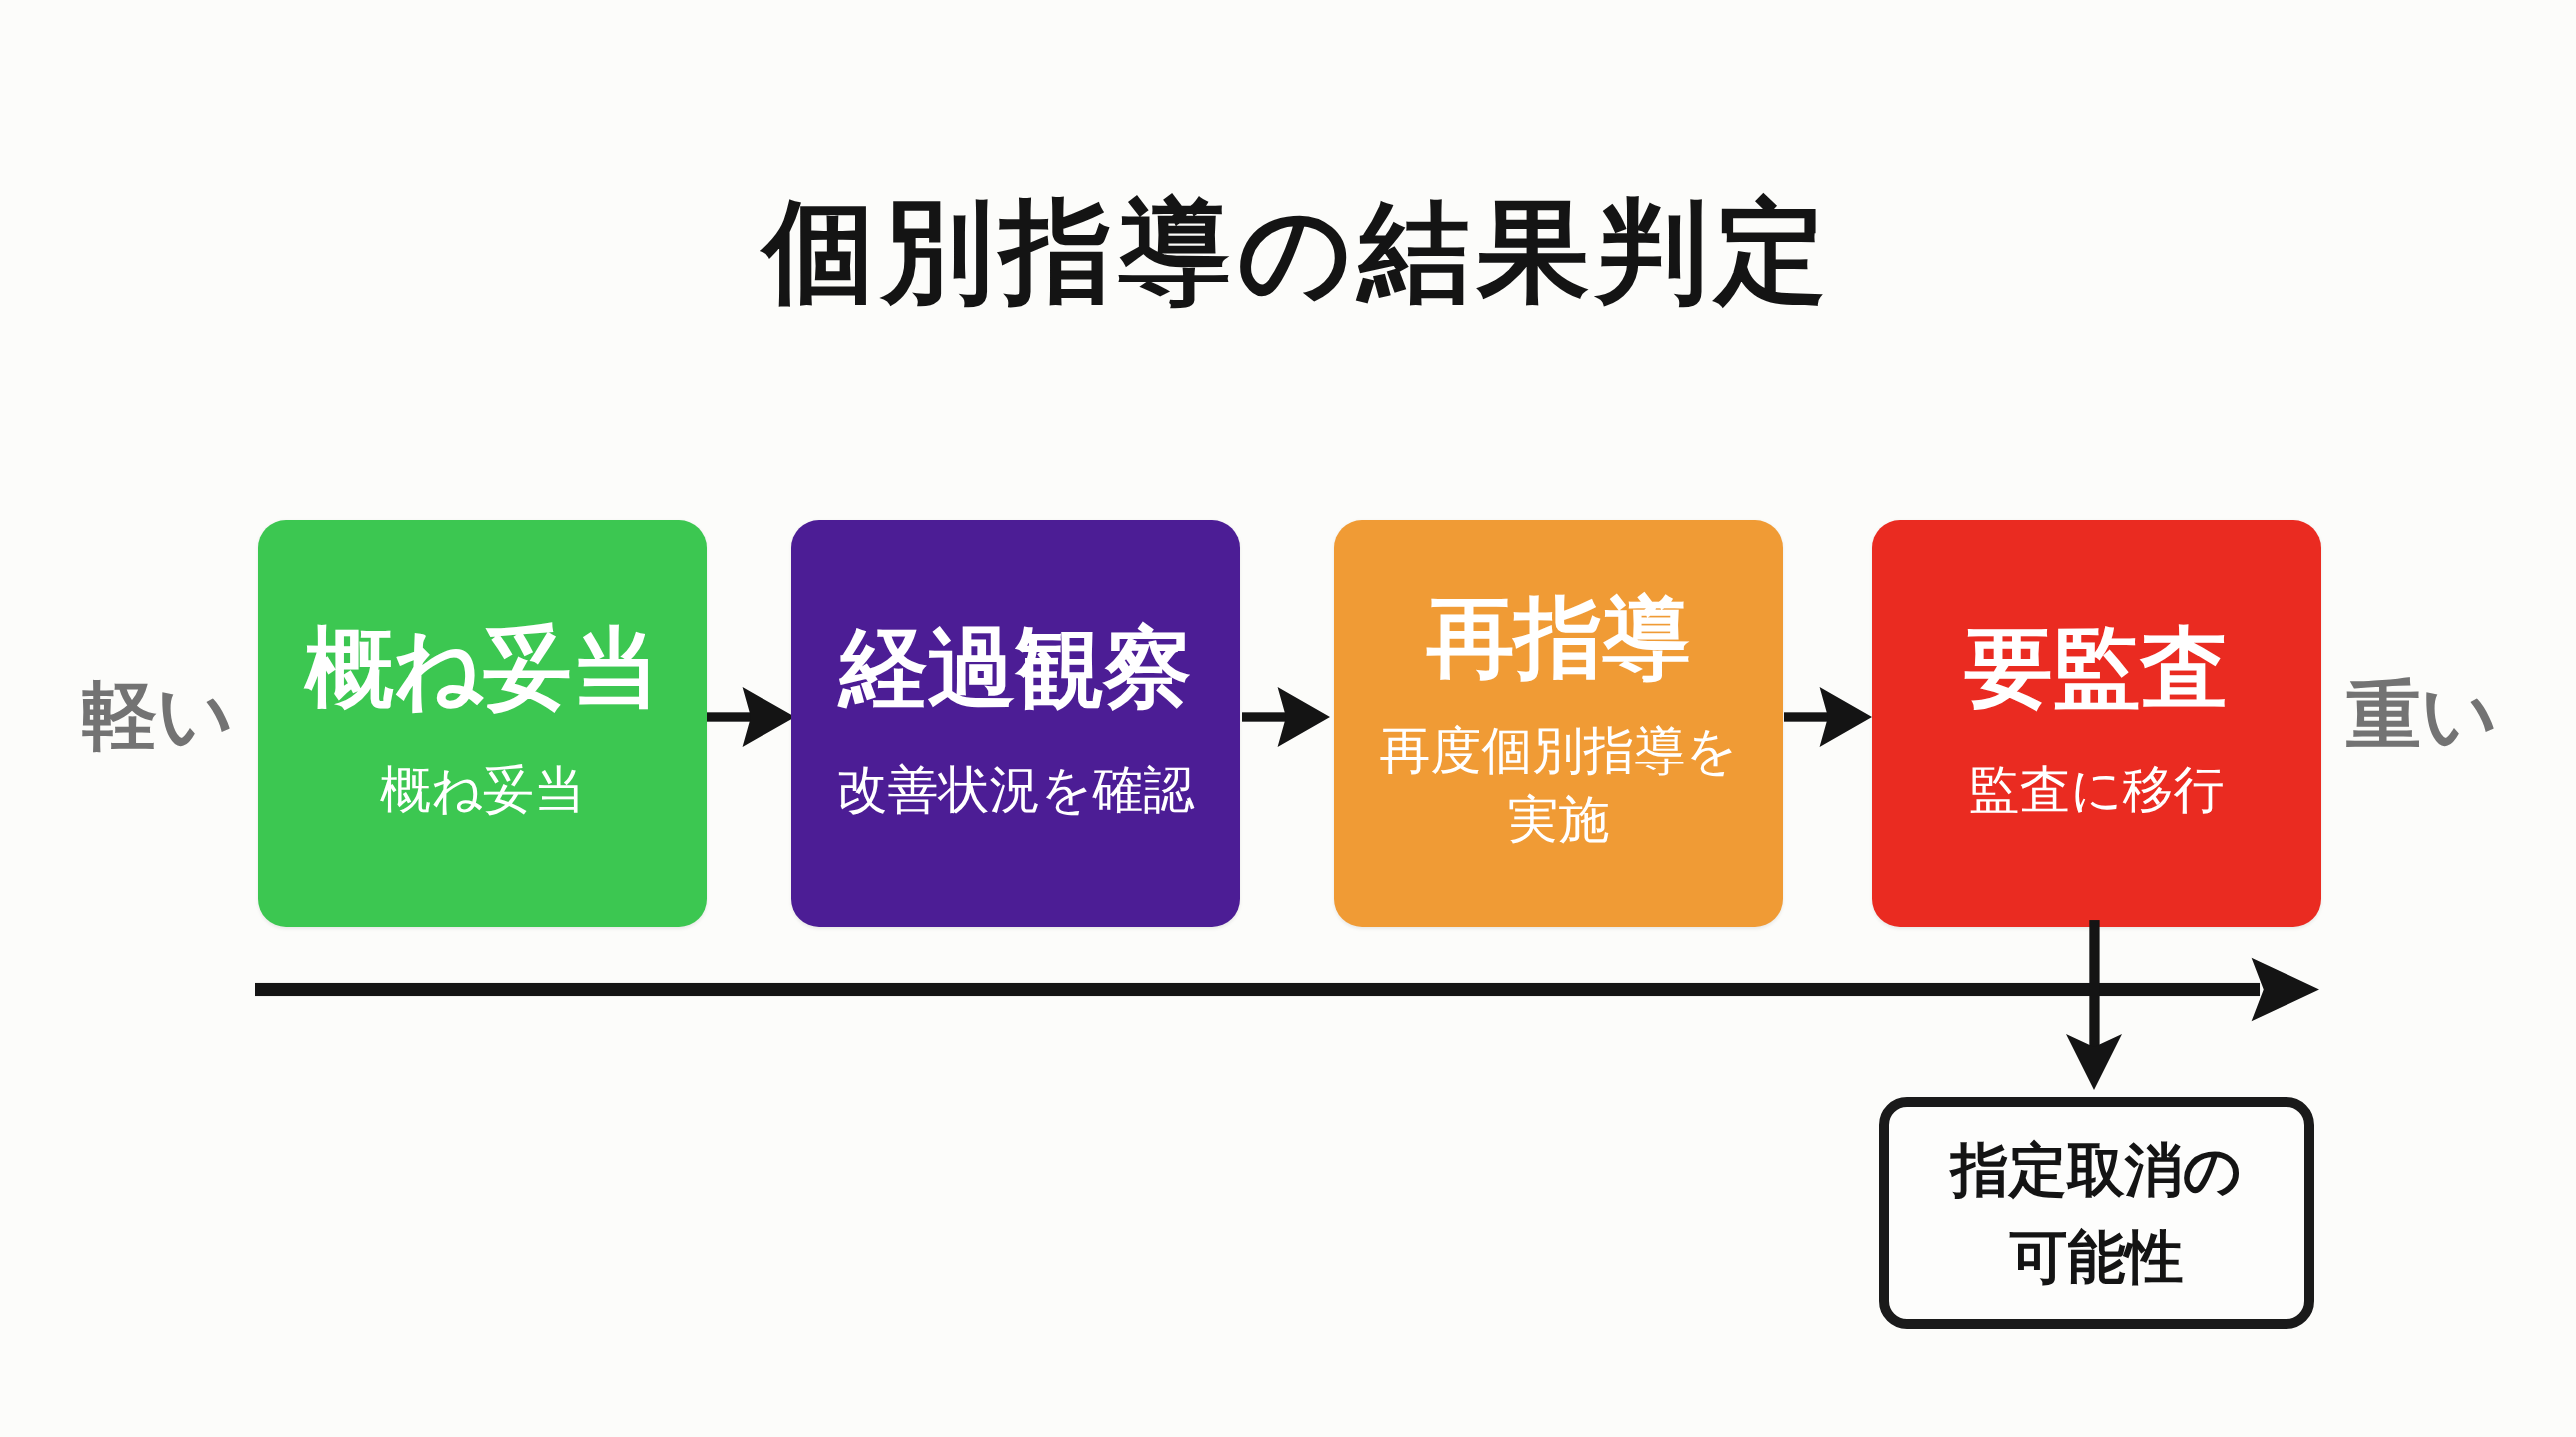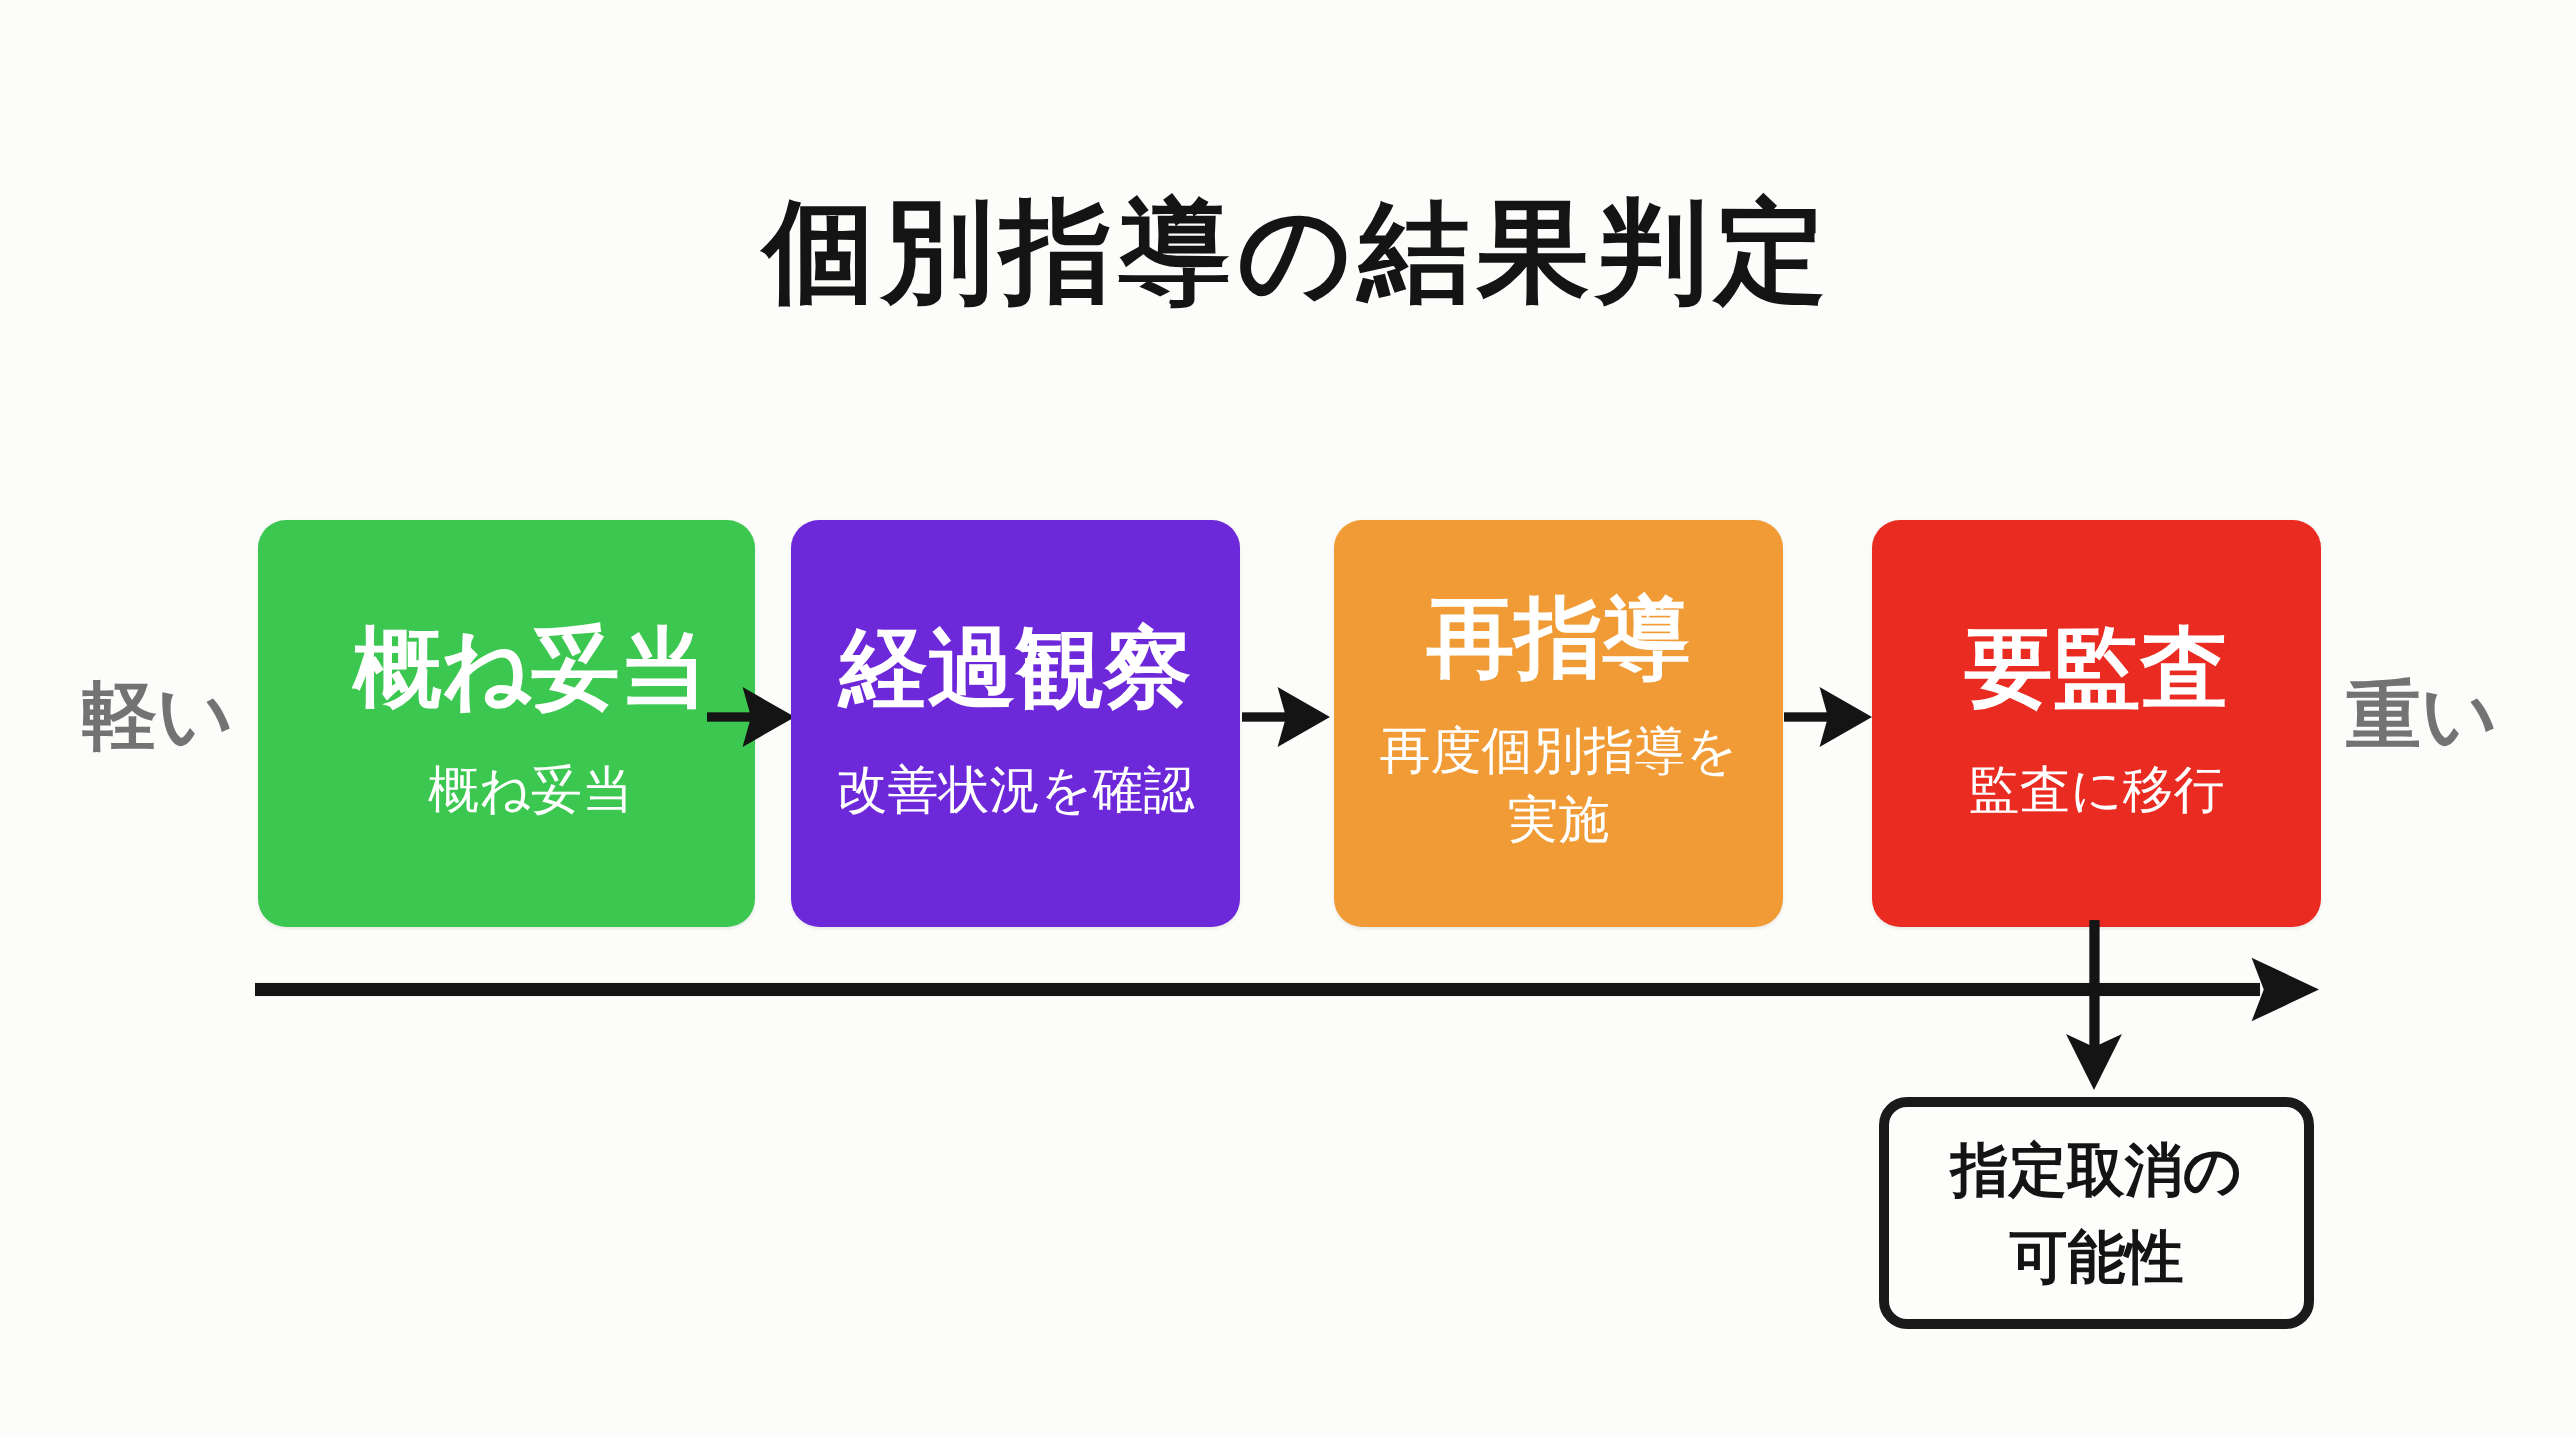--- a/index.html
+++ b/index.html
@@ -97,31 +97,31 @@
 </head>
 <body>
 
 <div class="canvas">
 
   <h1 class="title">個別指導の結果判定</h1>
 
   <div class="axis-label left">軽い</div>
   <div class="axis-label right">重い</div>
 
-  <div class="step-box pos-1" style="background-color: rgb(60, 199, 81); padding-left: 48px;">
+  <div class="step-box pos-1" style="background-color: rgb(60, 199, 81);">
     <div class="step-title">概ね妥当</div>
     <div class="step-desc">概ね妥当</div>
   </div>
 
   <svg class="flow-arrow gap-1" viewBox="0 0 94 70" style="fill: rgb(20, 20, 20);">
     <rect x="0" y="30" width="50" height="10"></rect>
     <polygon points="38,3 94,35 38,67 47,35"></polygon>
   </svg>
 
-  <div class="step-box pos-2" style="background-color: #6d28d9; justify-content: center;">
+  <div class="step-box pos-2" style="background-color: #4c1d95; justify-content: center;">
     <div class="step-title">経過観察</div>
     <div class="step-desc">改善状況を確認</div>
   </div>
 
   <svg class="flow-arrow gap-2" viewBox="0 0 94 70" style="fill: rgb(20, 20, 20);">
     <rect x="0" y="30" width="50" height="10"></rect>
     <polygon points="38,3 94,35 38,67 47,35"></polygon>
   </svg>
 
   <div class="step-box pos-3" style="background-color: rgb(240, 155, 53);">

